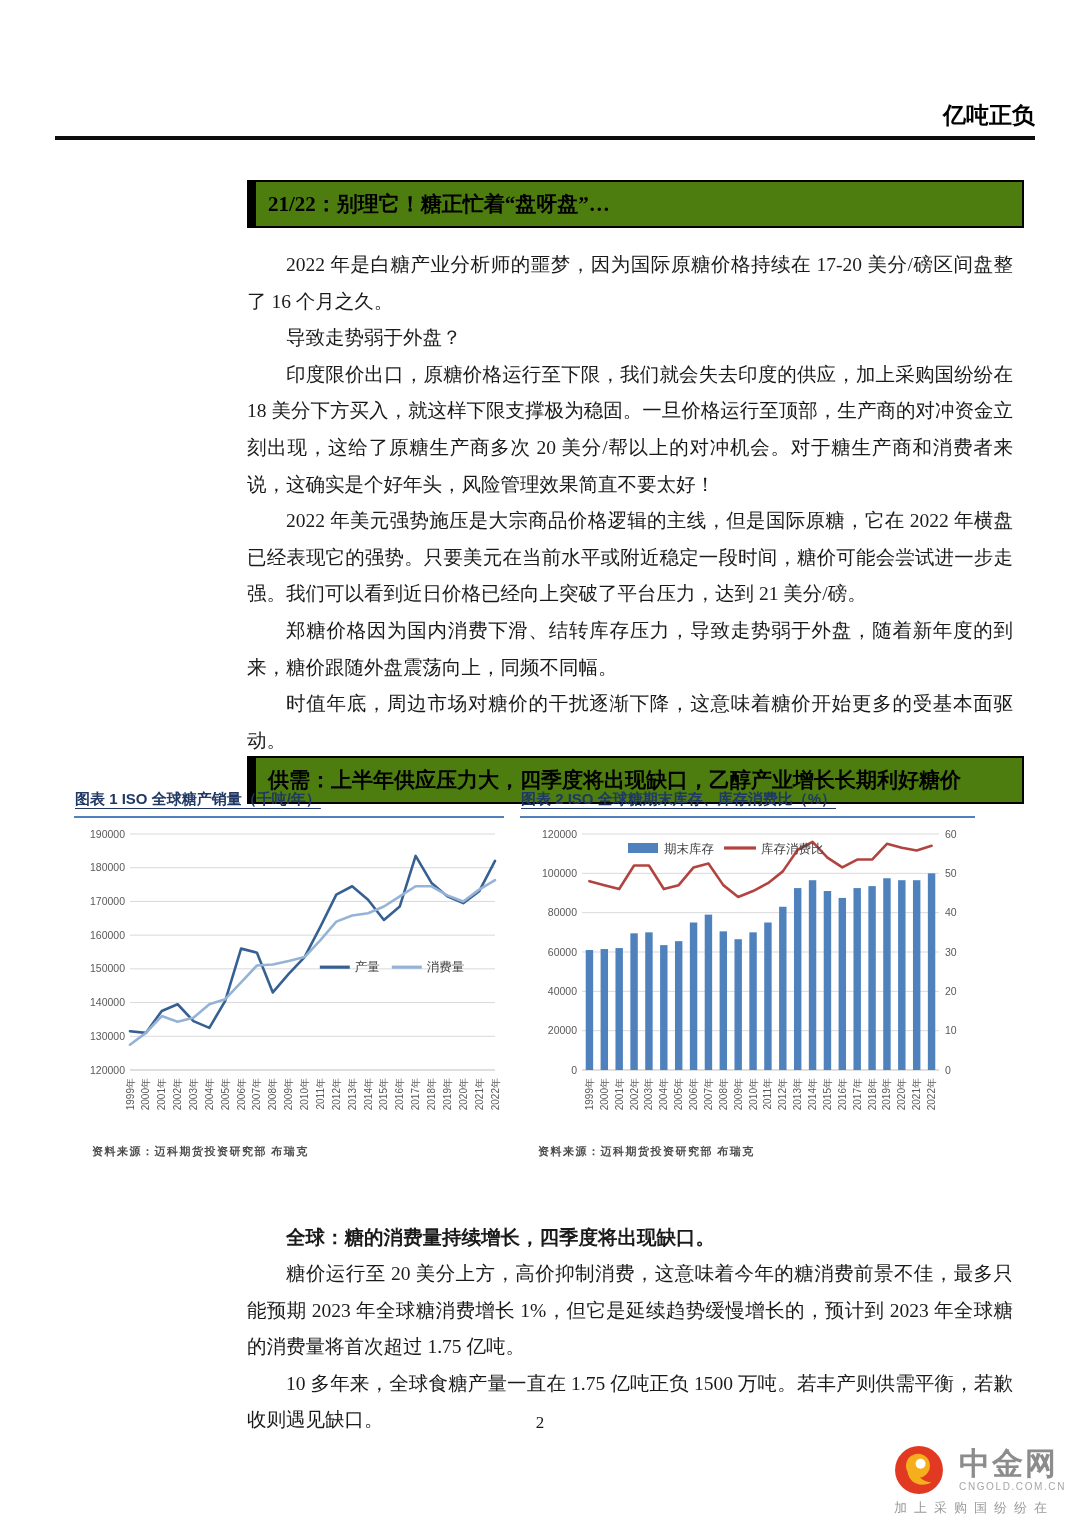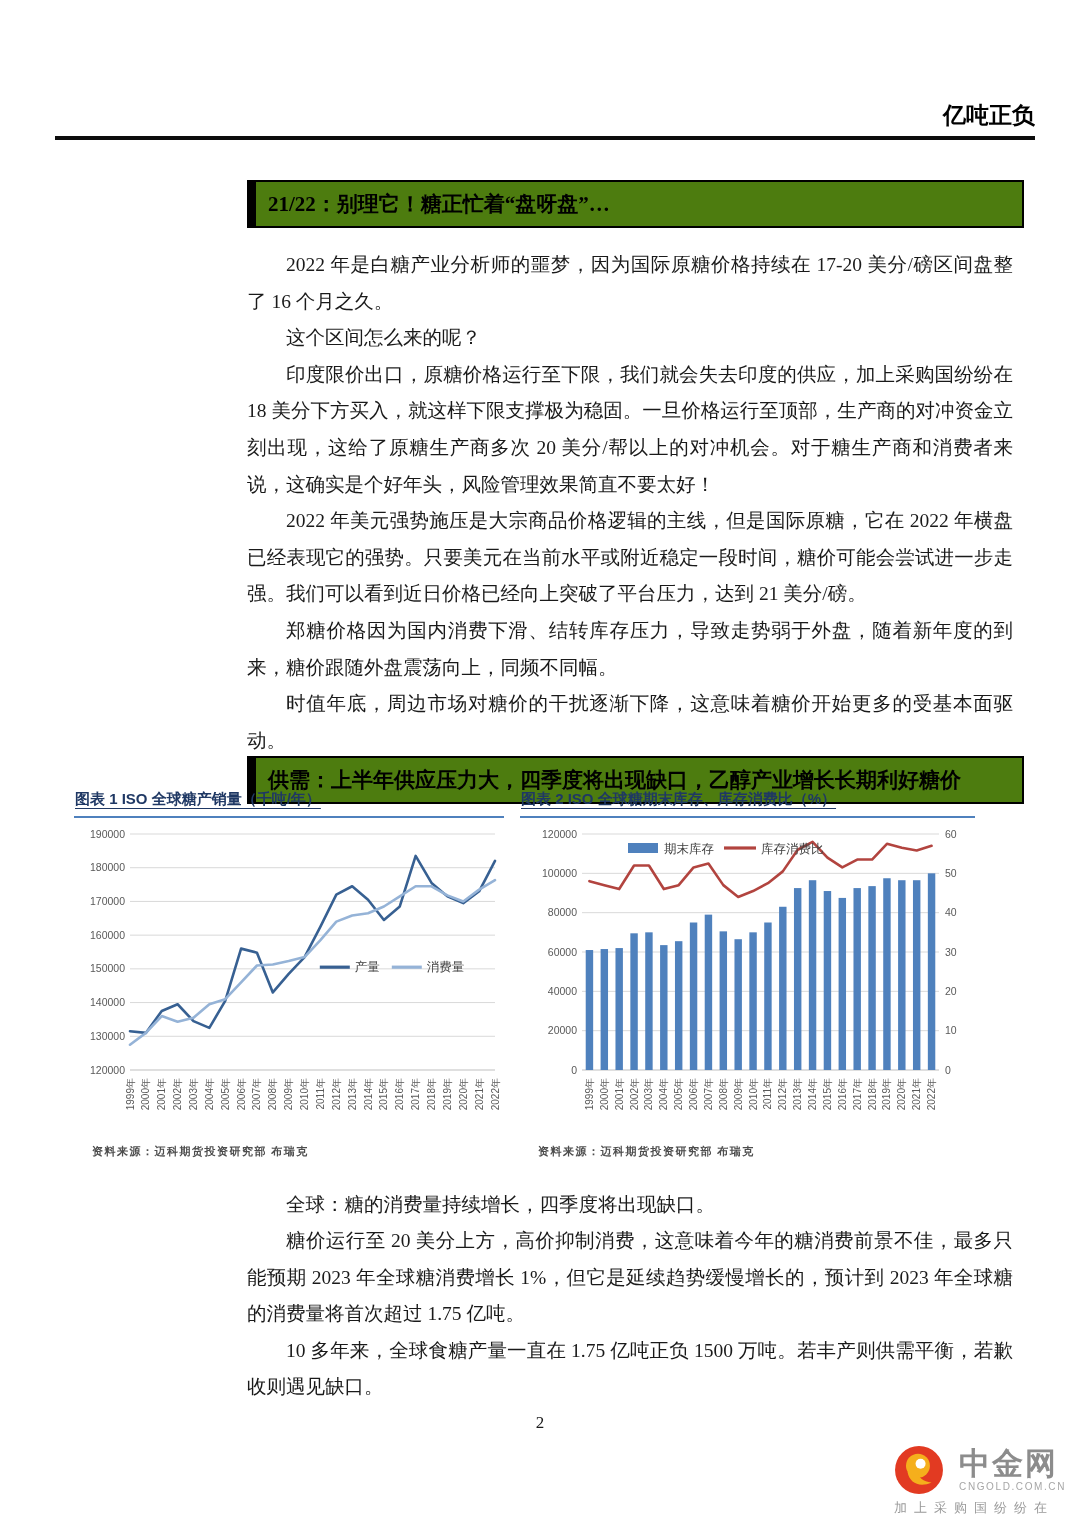--- a/index.html
+++ b/index.html
@@ -28,21 +28,21 @@
     display:flex; align-items:center; padding-left:12px;
     font-weight:bold; font-size:21px; color:#000;
   }
   .sec-bar.sec1{top:180px;}
   .sec-bar.sec2{top:756px;}
   
   .body-text{position:absolute; left:247px; width:766px; font-size:19.5px; line-height:36.6px; text-align:justify;}
   .body-text.block1{top:247px;}
   .body-text.block2{top:1187px; line-height:36.4px;}
   .body-text p{margin:0; text-indent:2em;}
-  .body-text p.bold-lead{font-weight:normal;}
+  .body-text p.bold-lead{font-weight:bold;margin-top:33px;}
   
   .figure{position:absolute;}
   .figure.fig1{left:74px; top:790px; width:430px;}
   .figure.fig2{left:520px; top:790px; width:455px;}
   .fig-title{
     font-family:"Liberation Sans","DejaVu Sans",sans-serif;
     font-weight:bold; font-size:15px; color:#1f3864;
     text-decoration:underline; text-underline-offset:4px;
     padding:0 0 7px 1px; border-bottom:2px solid #4f81bd;
   }
@@ -76,21 +76,21 @@
 
   <div class="report-type">亿吨正负</div>
   <div class="header-rule"></div>
 
   <div class="sec-bar sec1">
     <span>21/22：别理它！糖正忙着“盘呀盘”…</span>
   </div>
 
   <div class="body-text block1">
     <p>2022 年是白糖产业分析师的噩梦，因为国际原糖价格持续在 17-20 美分/磅区间盘整了 16 个月之久。</p>
-    <p>这个区间怎么来的呢？</p>
+    <p>导致走势弱于外盘？</p>
     <p>印度限价出口，原糖价格运行至下限，我们就会失去印度的供应，加上采购国纷纷在 18 美分下方买入，就这样下限支撑极为稳固。一旦价格运行至顶部，生产商的对冲资金立刻出现，这给了原糖生产商多次 20 美分/帮以上的对冲机会。对于糖生产商和消费者来说，这确实是个好年头，风险管理效果简直不要太好！</p>
     <p>2022 年美元强势施压是大宗商品价格逻辑的主线，但是国际原糖，它在 2022 年横盘已经表现它的强势。只要美元在当前水平或附近稳定一段时间，糖价可能会尝试进一步走强。我们可以看到近日价格已经向上突破了平台压力，达到 21 美分/磅。</p>
     <p>郑糖价格因为国内消费下滑、结转库存压力，导致走势弱于外盘，随着新年度的到来，糖价跟随外盘震荡向上，同频不同幅。</p>
     <p>时值年底，周边市场对糖价的干扰逐渐下降，这意味着糖价开始更多的受基本面驱动。</p>
   </div>
 
   <div class="sec-bar sec2">
     <span>供需：上半年供应压力大，四季度将出现缺口，乙醇产业增长长期利好糖价</span>
   </div>
 

